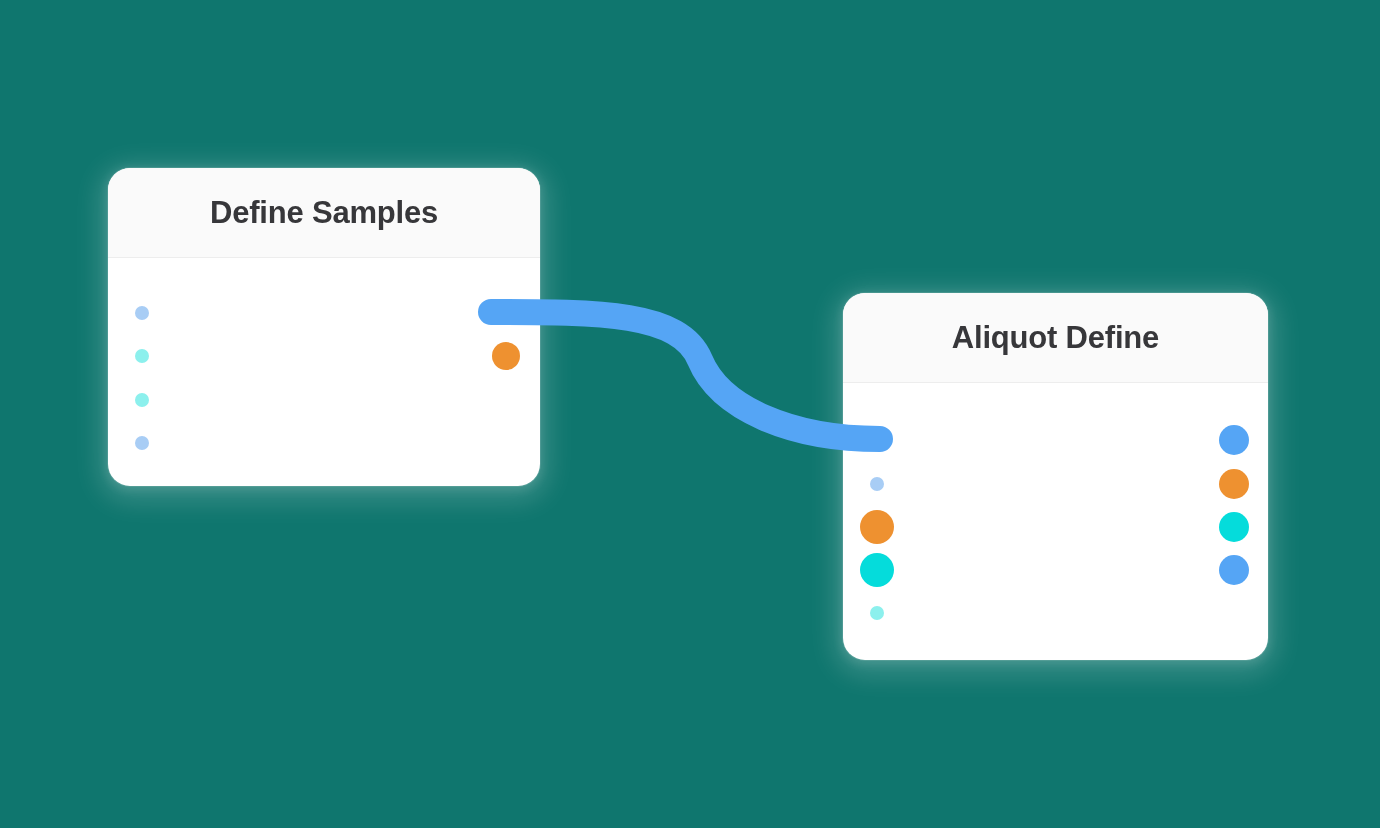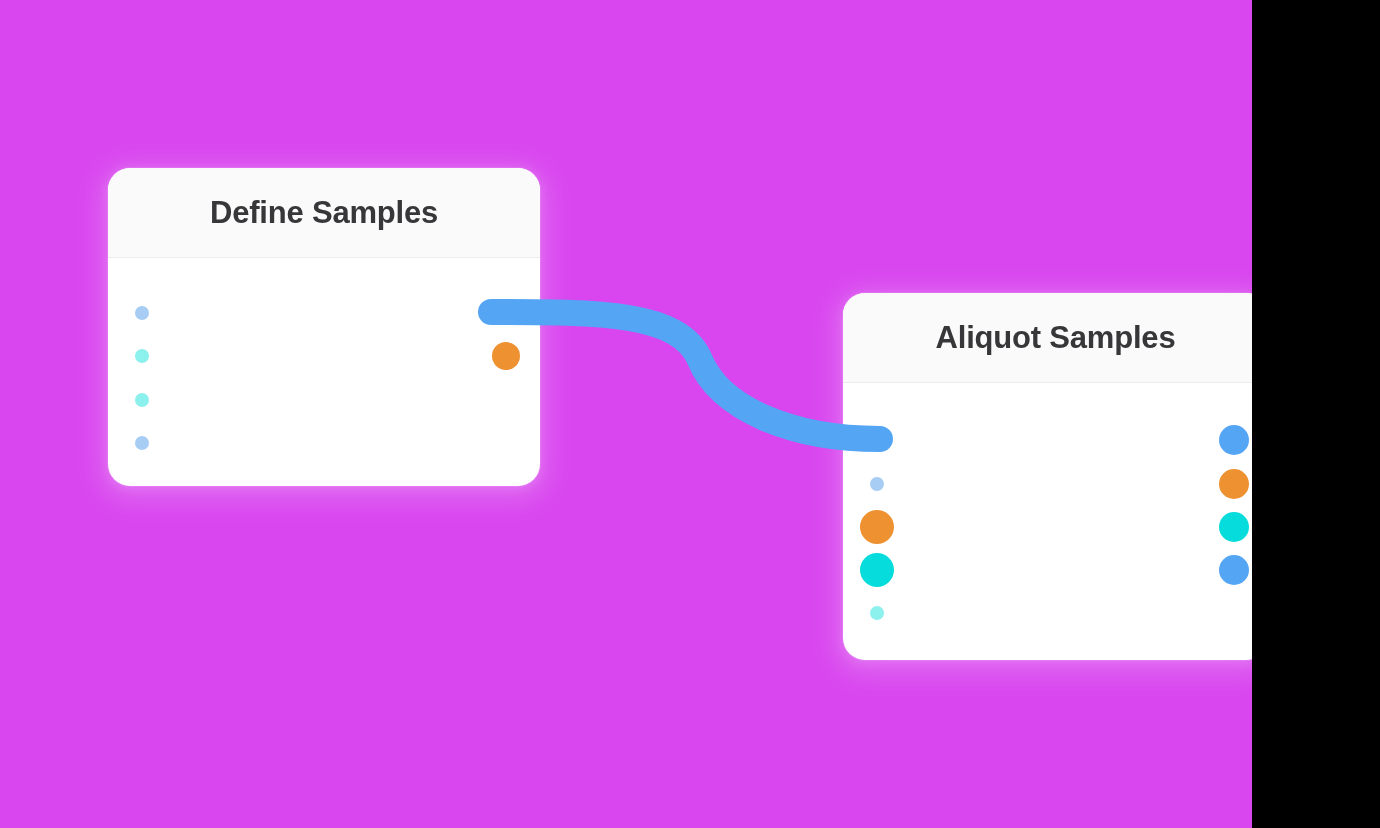--- a/index.html
+++ b/index.html
@@ -81,36 +81,36 @@
     left: 843px;
     top: 293px;
     width: 425px;
     height: 367px;
   }
   #node-aliquot .node-header { height: 90px; }
 </style>
 </head>
 <body>
 
-<div id="canvas" style="width: 1252px; height: 828px; background: #d946ef;">
+<div id="canvas" style="width: 1380px; height: 828px; background: #0f766e;">
 
   <svg id="edge-layer" viewBox="0 0 1380 828" xmlns="http://www.w3.org/2000/svg">
     <path id="edge-0" fill="none" stroke-linecap="round" stroke-linejoin="round" d="M 491 312 C 600 312 680 312 700 360 C 720 408 790 439 880 439" stroke="#55A5F5" stroke-width="26"></path>
   </svg>
 
   <div class="node" id="node-define" style="left: 108px; top: 168px; width: 432px; height: 318px; background: rgb(255, 255, 255);">
     <div class="node-header" style="background: rgb(250, 250, 250); border-bottom-color: rgb(237, 237, 237);">
       <span class="node-title" style="color: rgb(55, 55, 58);">Define Samples</span>
     </div>
     <div class="node-body"></div>
   </div>
 
   <div class="node" id="node-aliquot" style="left: 843px; top: 293px; width: 425px; height: 367px; background: rgb(255, 255, 255);">
     <div class="node-header" style="background: rgb(250, 250, 250); border-bottom-color: rgb(237, 237, 237);">
-      <span class="node-title" style="color: rgb(55, 55, 58);">Aliquot Samples</span>
+      <span class="node-title" style="color: rgb(55, 55, 58);">Aliquot Define</span>
     </div>
     <div class="node-body"></div>
   </div>
 
   <div id="port-layer">
       <div class="port" style="width: 14px; height: 14px; background: rgb(168, 205, 245); top: 313px; left: 142px;"></div>
       <div class="port" style="width: 14px; height: 14px; background: rgb(140, 240, 237); top: 356px; left: 142px;"></div>
       <div class="port" style="width: 14px; height: 14px; background: rgb(140, 240, 237); top: 400px; left: 142px;"></div>
       <div class="port" style="width: 14px; height: 14px; background: rgb(168, 205, 245); top: 443px; left: 142px;"></div>
       <div class="port" style="width: 28px; height: 28px; background: rgb(238, 145, 48); top: 356px; left: 506px;"></div>

